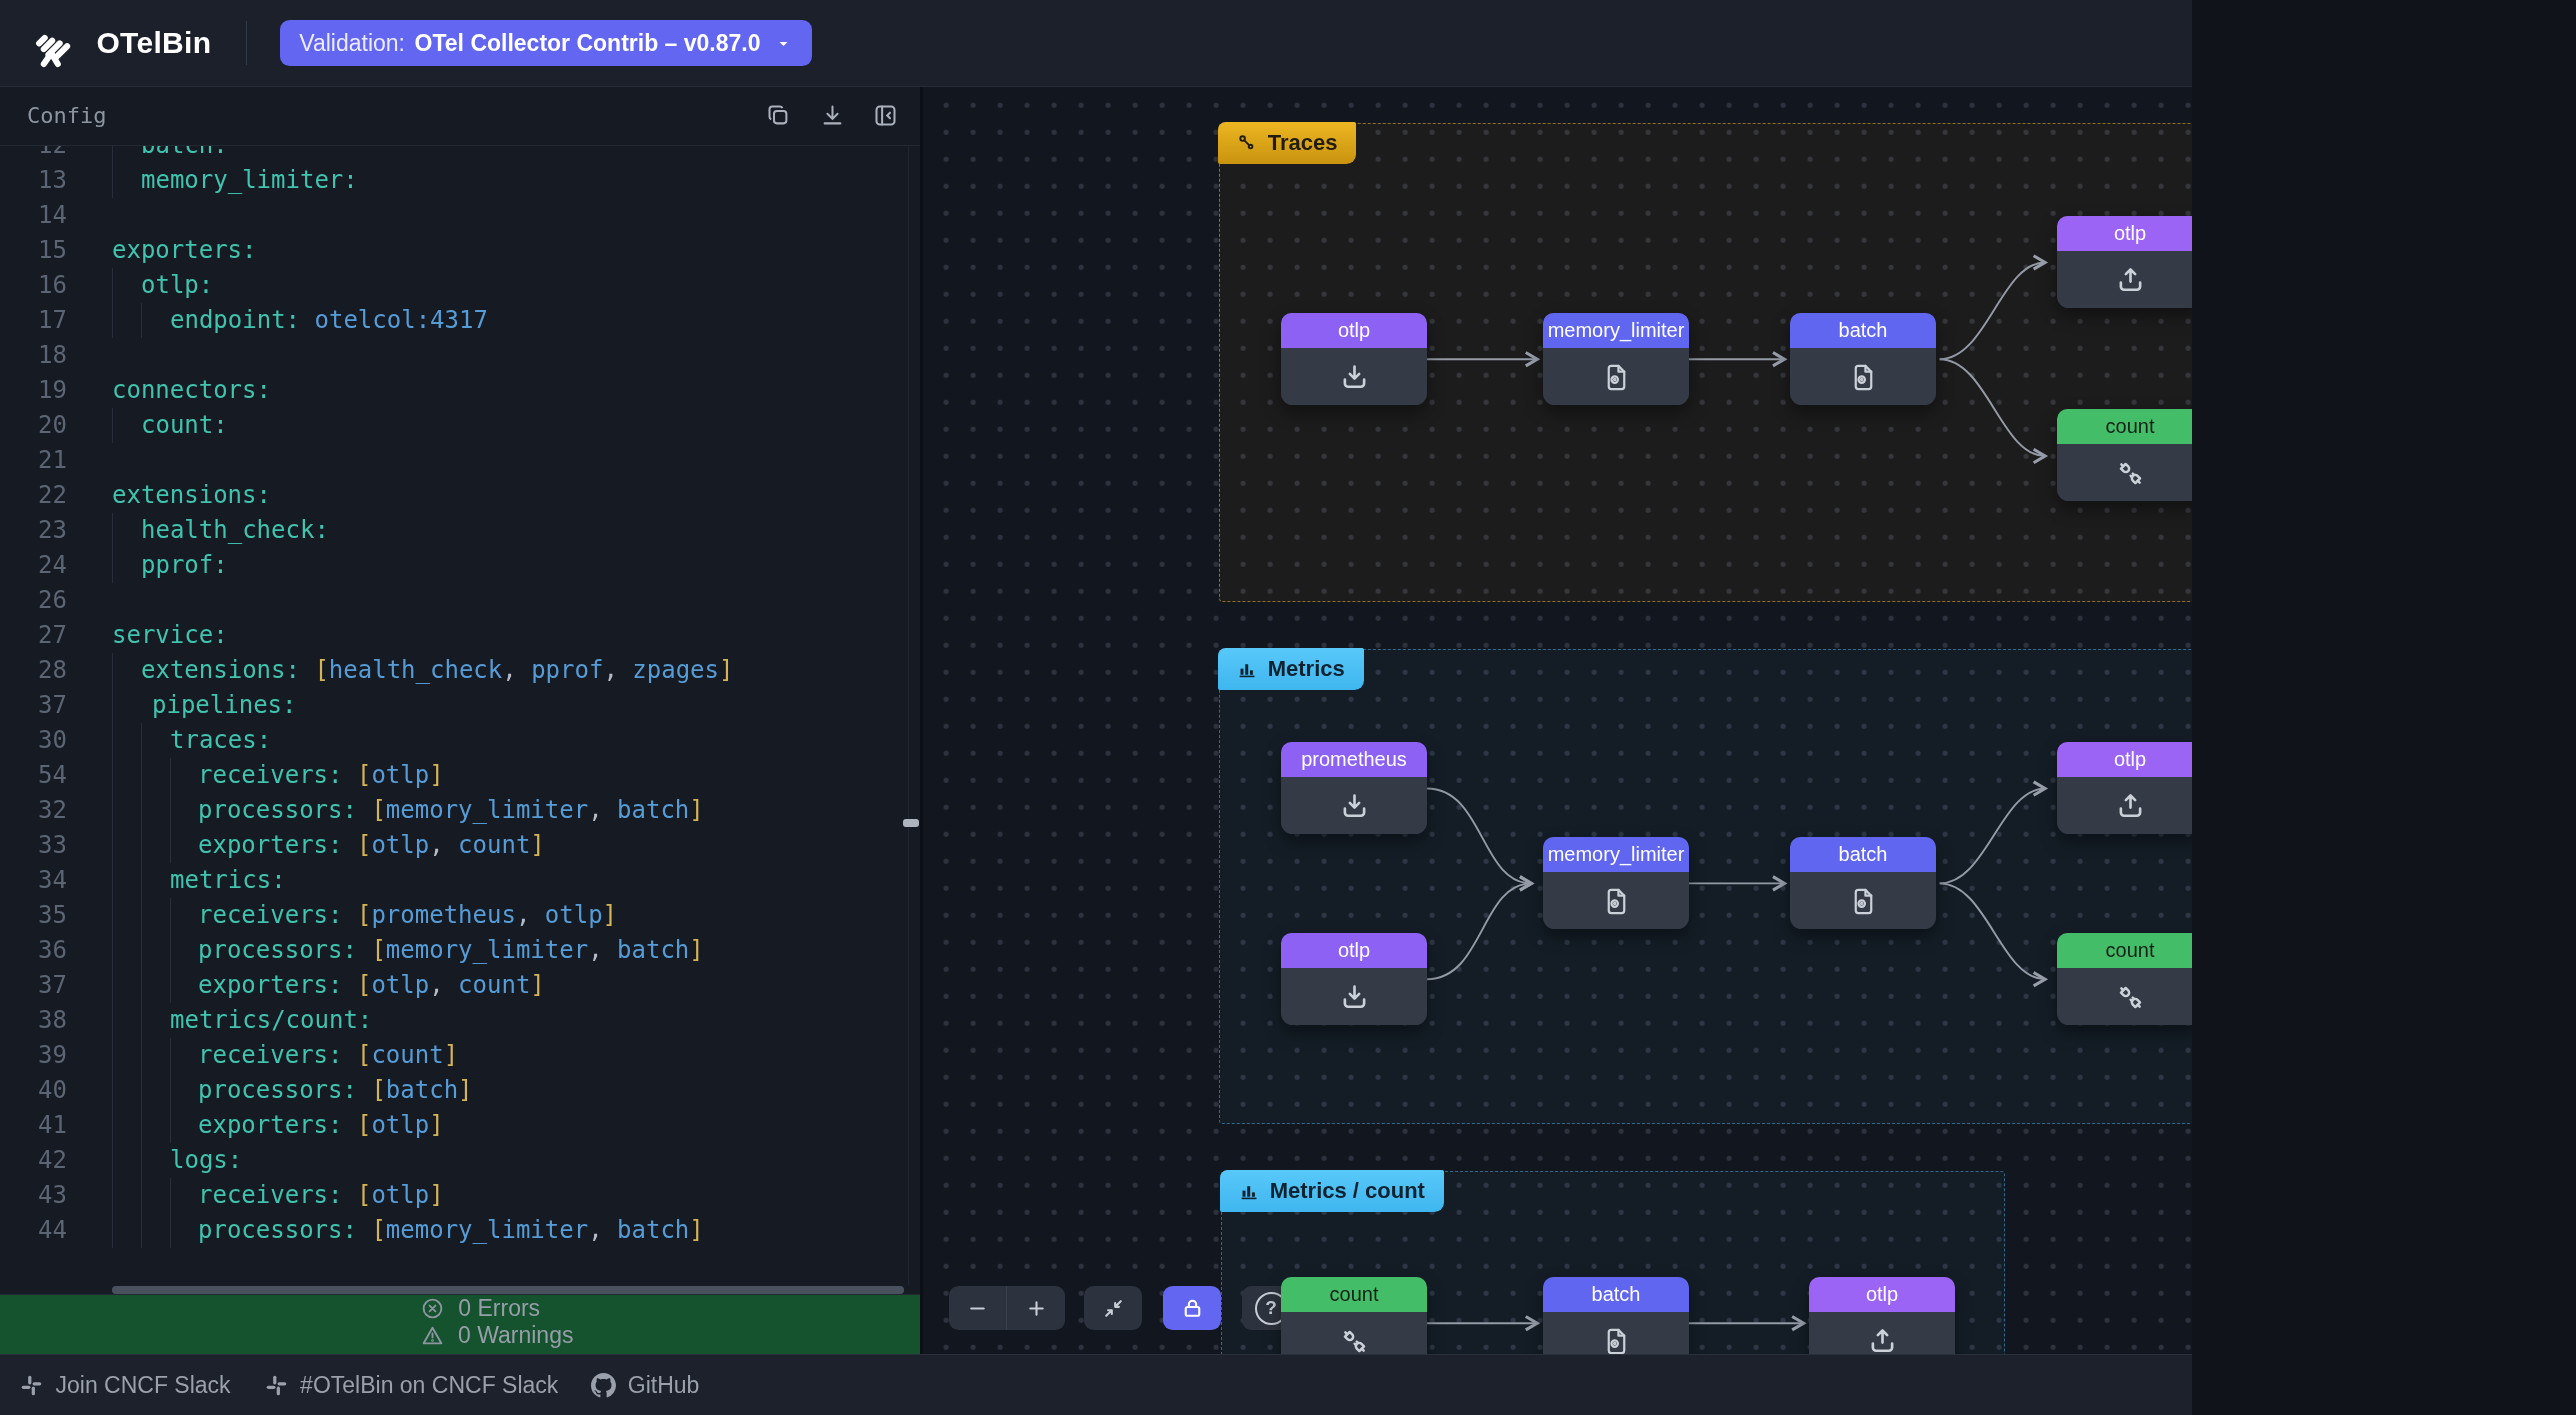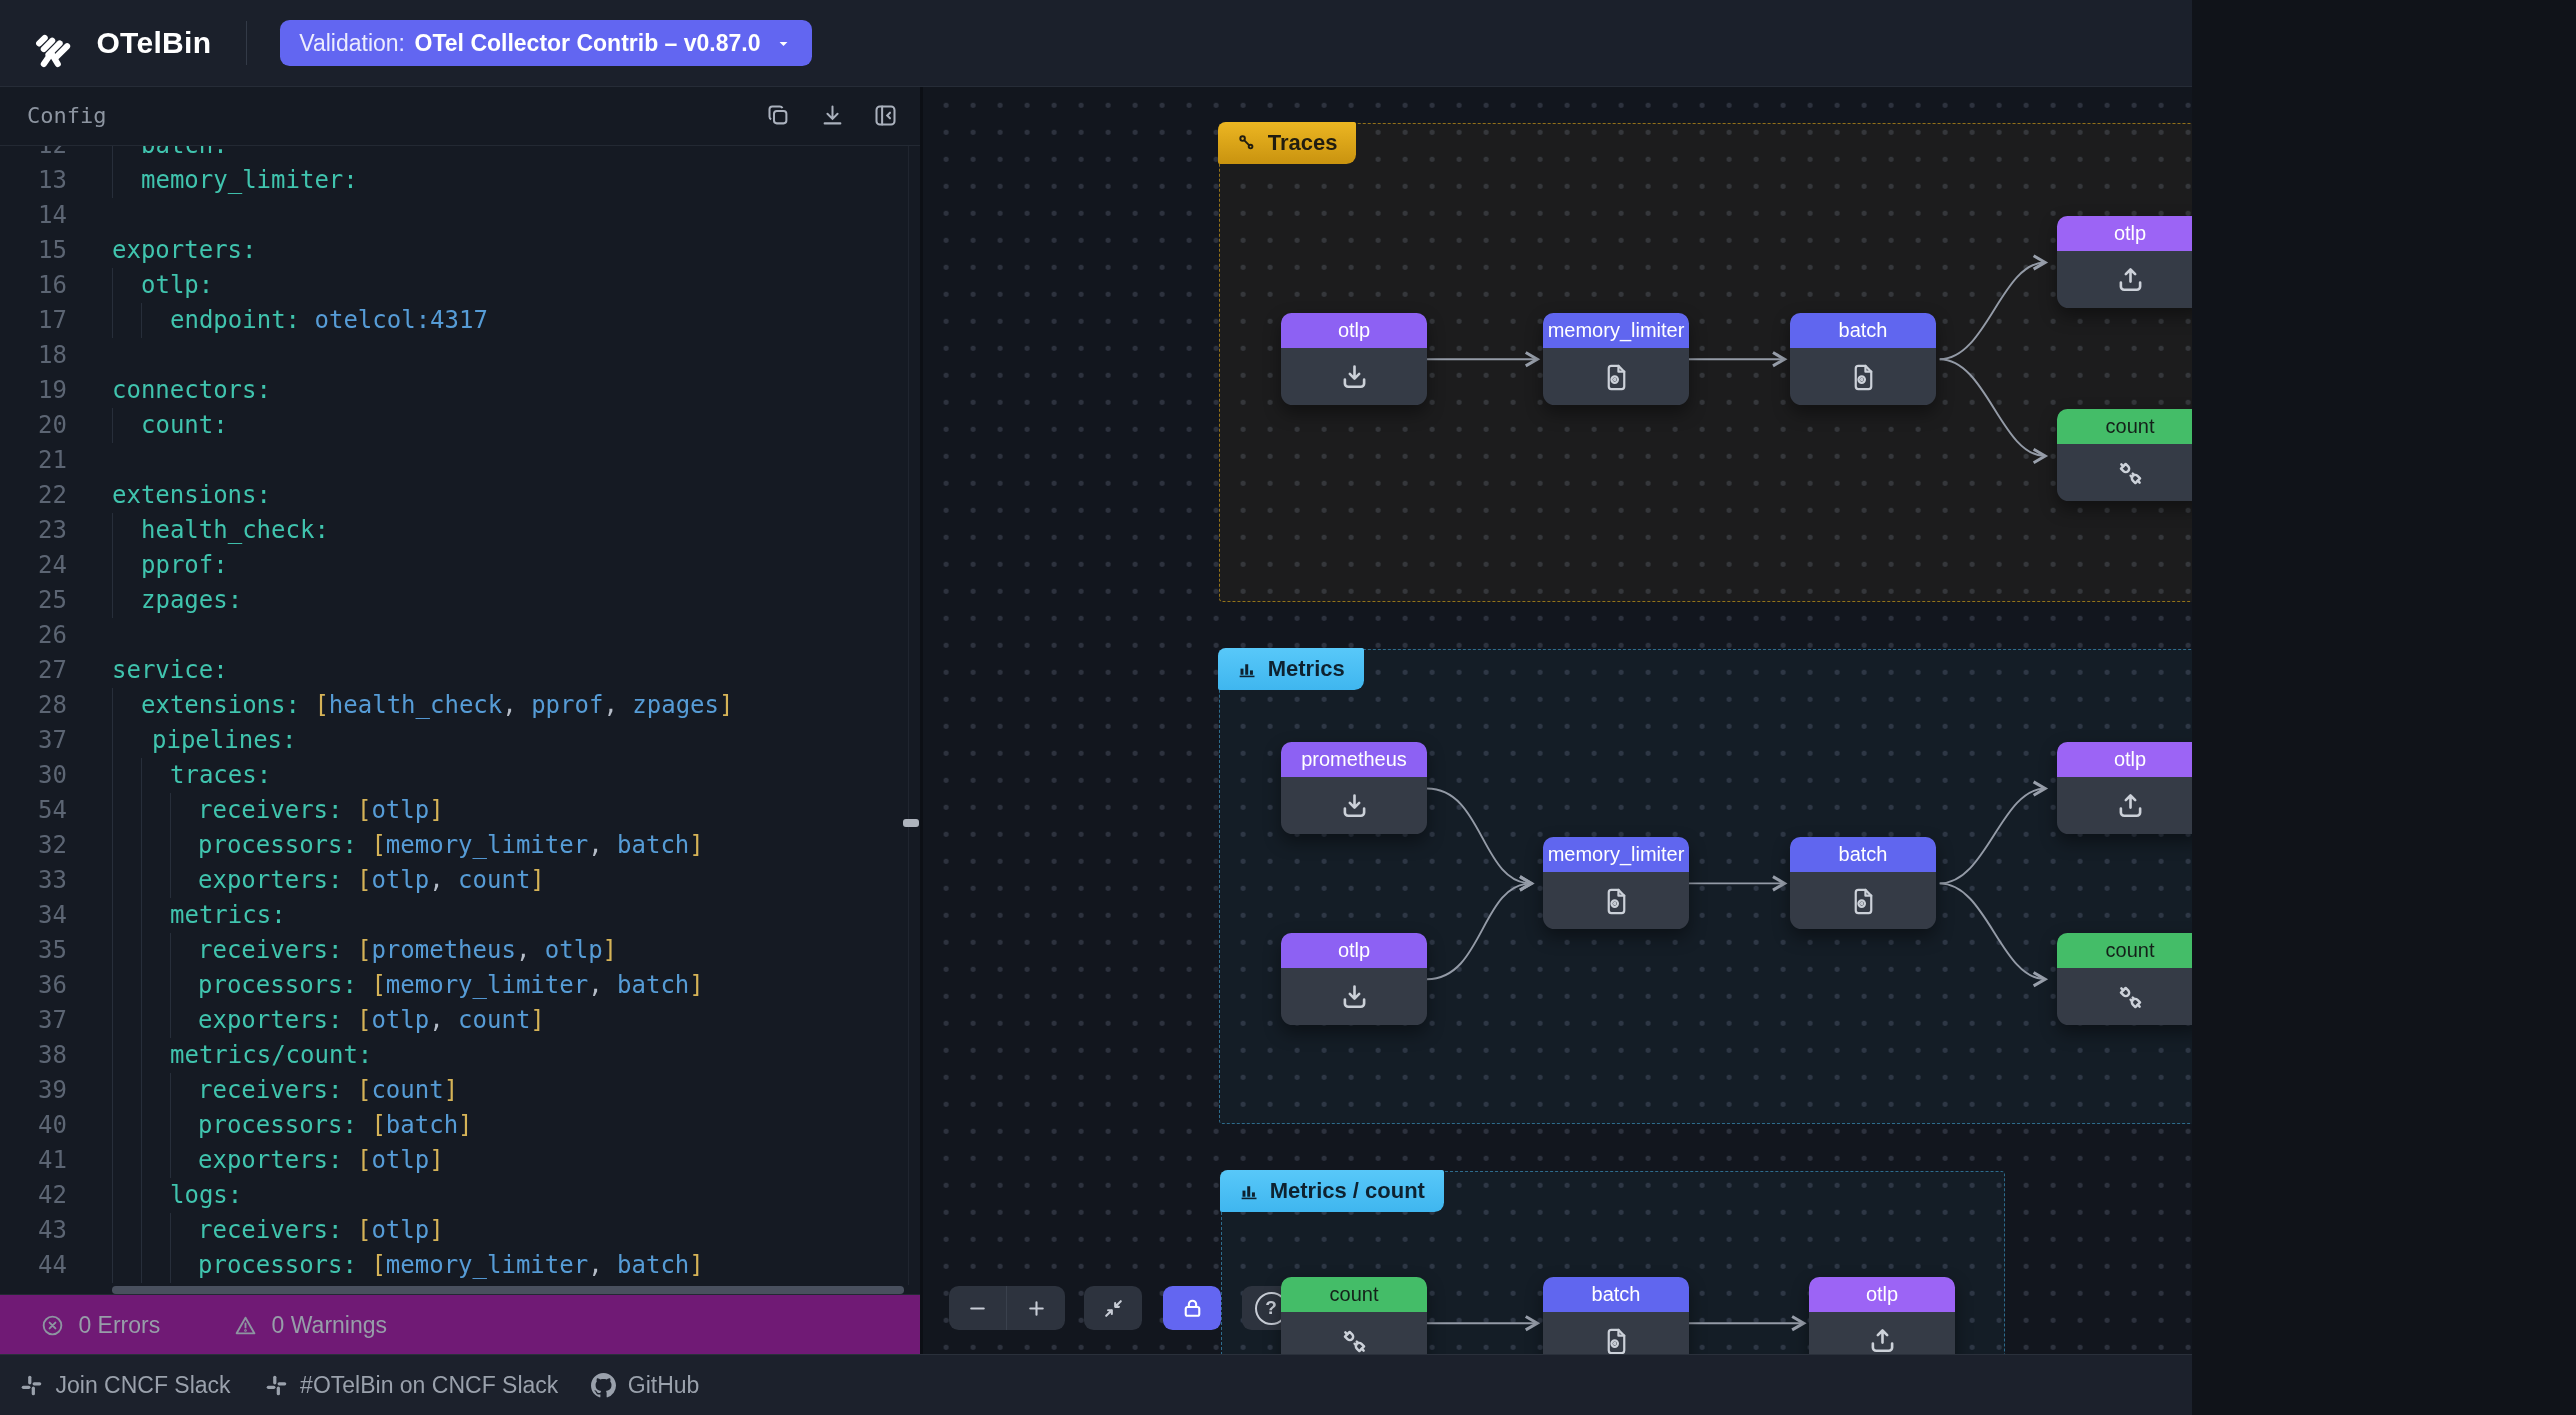--- a/index.html
+++ b/index.html
@@ -42,21 +42,21 @@
   .cl{display:flex;height:35px;line-height:35px;white-space:pre;}
   .ln{width:67px;text-align:right;color:#5c6573;flex:0 0 67px;}
   .lc{margin-left:45px;position:relative;flex:1;}
   .g{position:absolute;top:0;bottom:0;width:1px;background:#272e3a;}
   .tk{color:#40c4ae;} .tv{color:#569cd6;} .tb{color:#d5b357;} .tw{color:#b6bdc8;}
   .edge-line{position:absolute;left:908px;top:60px;width:1px;height:1139px;background:#20252f;}
   .hbar{position:absolute;left:112px;top:1200px;width:792px;height:7.7px;border-radius:3.8px;background:#49505e;}
   .vbar{position:absolute;left:903px;top:733px;width:16.3px;height:7.7px;border-radius:2.9px;background:#aeb4bd;cursor:pointer;}
 
   .statusbar{position:absolute;left:0;top:1208px;width:100%;height:60px;border-top:1px solid #232933;
-             display:flex;align-items:center;color:#979ea9;font-size:23px;background:#701a75;}
+             display:flex;align-items:center;color:#979ea9;font-size:23px;background:#14532d;flex-direction:column;}
   .stat{display:flex;align-items:center;gap:13.4px;margin-left:40px;}
   .stat + .stat{margin-left:73px;}
   .stat svg{color:#8d95a1;}
 
   
   .canvas{position:absolute;left:923px;top:86px;width:1653px;height:1268px;overflow:hidden;background:#12161e;
     background-image:radial-gradient(circle,#2d323e 2.4px,rgba(0,0,0,0) 2.9px);
     background-size:27px 27px;background-position:9.6px 5.8px;}
   .group{position:absolute;border:1.9px dashed;border-radius:3.8px;z-index:1;}
   .kind-traces{border-color:rgba(219,166,24,.62);background:rgba(219,166,24,.05);}
@@ -177,21 +177,20 @@
           <div class="cl"><span class="ln">15</span><span class="lc"><span style="padding-left: 0px;"><span class="tk">exporters:</span></span></span></div>
           <div class="cl"><span class="ln">16</span><span class="lc"><i class="g" style="left: 0px;"></i><span style="padding-left: 29px;"><span class="tk">otlp:</span></span></span></div>
           <div class="cl"><span class="ln">17</span><span class="lc"><i class="g" style="left: 0px;"></i><i class="g" style="left: 29px;"></i><span style="padding-left: 58px;"><span class="tk">endpoint:</span><span class="tw"> </span><span class="tv">otelcol:4317</span></span></span></div>
           <div class="cl"><span class="ln">18</span><span class="lc"><span style="padding-left: 0px;"></span></span></div>
           <div class="cl"><span class="ln">19</span><span class="lc"><span style="padding-left: 0px;"><span class="tk">connectors:</span></span></span></div>
           <div class="cl"><span class="ln">20</span><span class="lc"><i class="g" style="left: 0px;"></i><span style="padding-left: 29px;"><span class="tk">count:</span></span></span></div>
           <div class="cl"><span class="ln">21</span><span class="lc"><span style="padding-left: 0px;"></span></span></div>
           <div class="cl"><span class="ln">22</span><span class="lc"><span style="padding-left: 0px;"><span class="tk">extensions:</span></span></span></div>
           <div class="cl"><span class="ln">23</span><span class="lc"><i class="g" style="left: 0px;"></i><span style="padding-left: 29px;"><span class="tk">health_check:</span></span></span></div>
           <div class="cl"><span class="ln">24</span><span class="lc"><i class="g" style="left: 0px;"></i><span style="padding-left: 29px;"><span class="tk">pprof:</span></span></span></div>
-          <div class="cl"><span class="ln">25</span><span class="lc"><i class="g" style="left: 0px;"></i><span style="padding-left: 29px;"><span class="tk">zpages:</span></span></span></div>
           <div class="cl"><span class="ln">26</span><span class="lc"><span style="padding-left: 0px;"></span></span></div>
           <div class="cl"><span class="ln">27</span><span class="lc"><span style="padding-left: 0px;"><span class="tk">service:</span></span></span></div>
           <div class="cl"><span class="ln">28</span><span class="lc"><i class="g" style="left: 0px;"></i><span style="padding-left: 29px;"><span class="tk">extensions:</span><span class="tw"> </span><span class="tb">[</span><span class="tv">health_check</span><span class="tw">, </span><span class="tv">pprof</span><span class="tw">, </span><span class="tv">zpages</span><span class="tb">]</span></span></span></div>
           <div class="cl"><span class="ln">37</span><span class="lc"><i class="g" style="left: 0px;"></i><span style="padding-left: 40px;"><span class="tk">pipelines:</span></span></span></div>
           <div class="cl"><span class="ln">30</span><span class="lc"><i class="g" style="left: 0px;"></i><i class="g" style="left: 29px;"></i><span style="padding-left: 58px;"><span class="tk">traces:</span></span></span></div>
           <div class="cl"><span class="ln">54</span><span class="lc"><i class="g" style="left: 0px;"></i><i class="g" style="left: 29px;"></i><i class="g" style="left: 58px;"></i><span style="padding-left: 86px;"><span class="tk">receivers:</span><span class="tw"> </span><span class="tb">[</span><span class="tv">otlp</span><span class="tb">]</span></span></span></div>
           <div class="cl"><span class="ln">32</span><span class="lc"><i class="g" style="left: 0px;"></i><i class="g" style="left: 29px;"></i><i class="g" style="left: 58px;"></i><span style="padding-left: 86px;"><span class="tk">processors:</span><span class="tw"> </span><span class="tb">[</span><span class="tv">memory_limiter</span><span class="tw">, </span><span class="tv">batch</span><span class="tb">]</span></span></span></div>
           <div class="cl"><span class="ln">33</span><span class="lc"><i class="g" style="left: 0px;"></i><i class="g" style="left: 29px;"></i><i class="g" style="left: 58px;"></i><span style="padding-left: 86px;"><span class="tk">exporters:</span><span class="tw"> </span><span class="tb">[</span><span class="tv">otlp</span><span class="tw">, </span><span class="tv">count</span><span class="tb">]</span></span></span></div>
           <div class="cl"><span class="ln">34</span><span class="lc"><i class="g" style="left: 0px;"></i><i class="g" style="left: 29px;"></i><span style="padding-left: 58px;"><span class="tk">metrics:</span></span></span></div>
           <div class="cl"><span class="ln">35</span><span class="lc"><i class="g" style="left: 0px;"></i><i class="g" style="left: 29px;"></i><i class="g" style="left: 58px;"></i><span style="padding-left: 86px;"><span class="tk">receivers:</span><span class="tw"> </span><span class="tb">[</span><span class="tv">prometheus</span><span class="tw">, </span><span class="tv">otlp</span><span class="tb">]</span></span></span></div>

